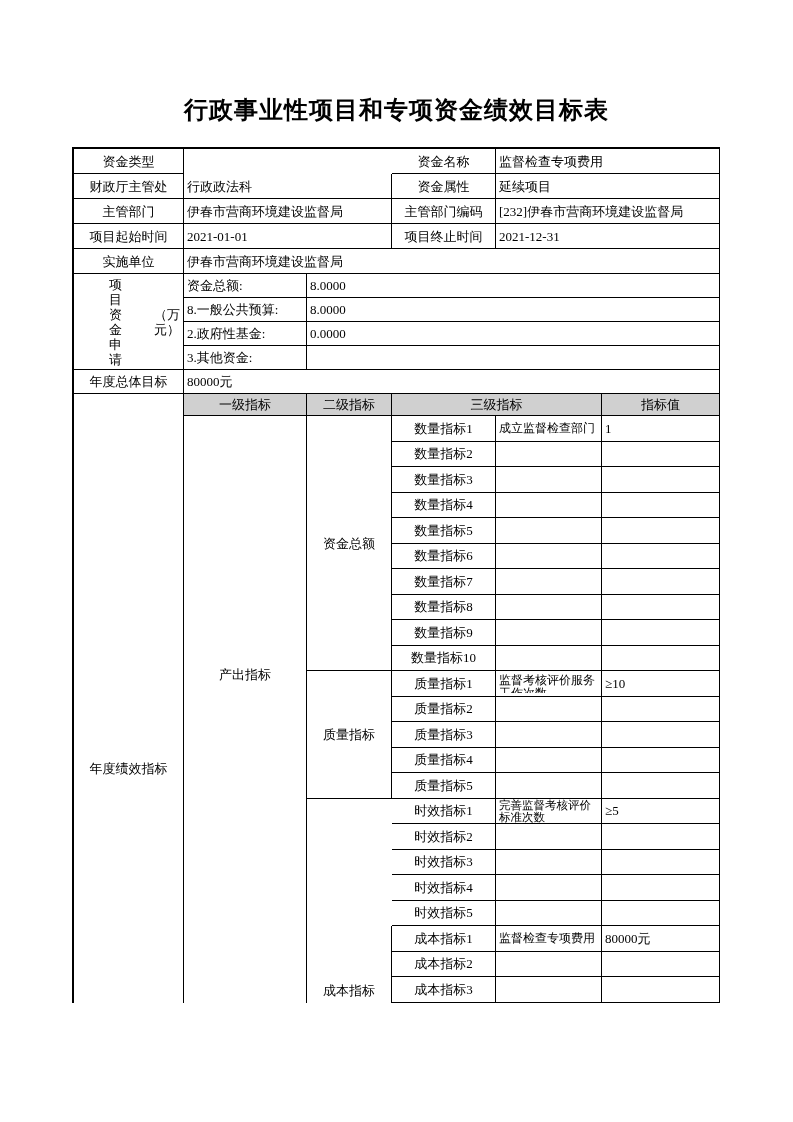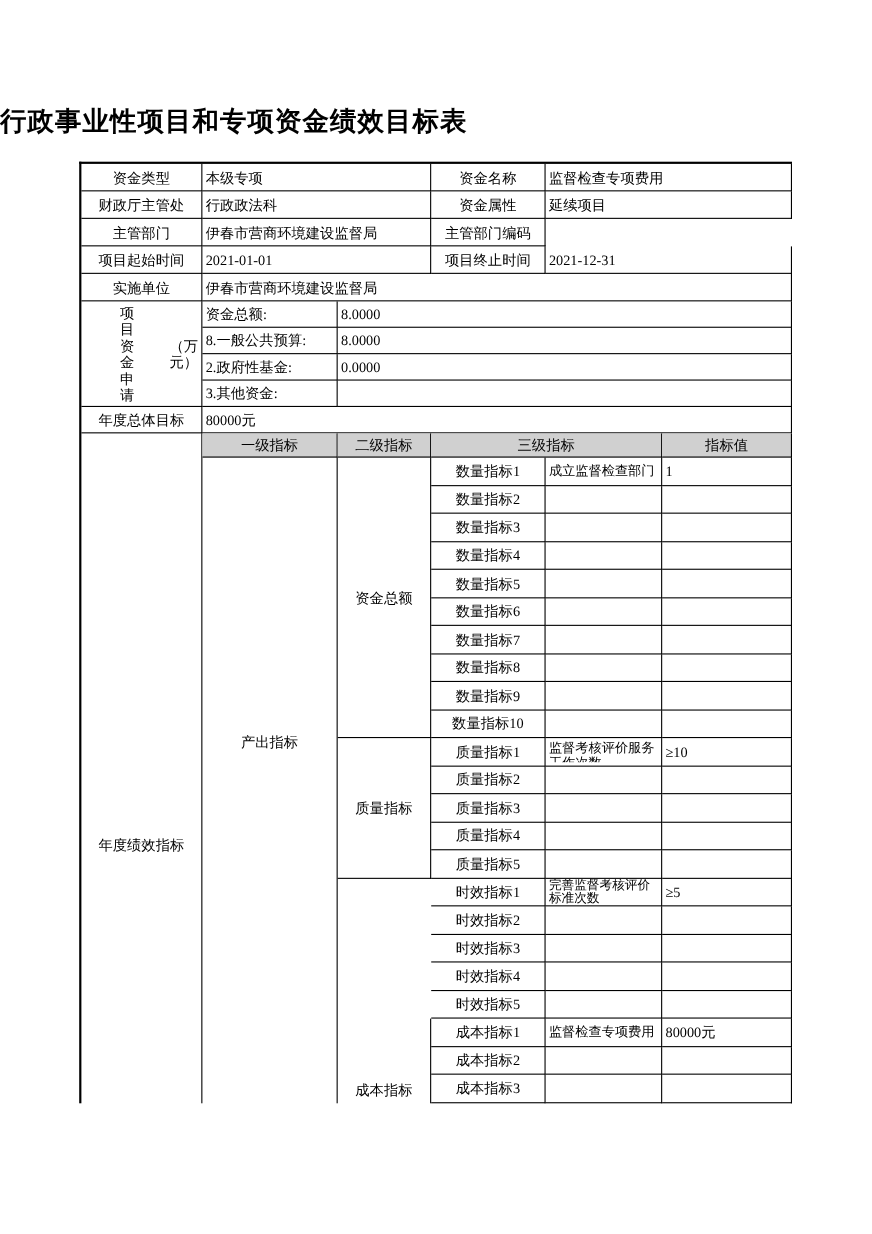--- a/index.html
+++ b/index.html
@@ -1,21 +1,21 @@
 <!DOCTYPE html>
 <html><head>
 <meta charset="utf-8">
 <style>
   html,body{margin:0;padding:0;}
   body{
     width:793px;height:1122px;background:#ffffff;position:relative;
     font-family:"Liberation Serif","DejaVu Serif",serif;color:#000;
   }
   .page-title{
-    position:absolute;top:94px;left:0;width:793px;
+    position:absolute;top:94px;left:0;width:793px;text-align:center;
     font-size:24px;font-weight:bold;letter-spacing:1px;
   }
   .tbl{
     position:absolute;left:72px;top:147px;
     display:grid;
     grid-template-columns:110px 123px 85px 104px 106px 118px;
     grid-template-rows:repeat(5,25px) repeat(4,24px) 24px 22px repeat(23,25.5px);
     border-top:2px solid #000;border-left:2px solid #000;
     background:#fff;
   }
@@ -37,32 +37,32 @@
   .full2{display:block;width:100%;line-height:12px;font-size:11.5px;}
 </style>
 </head>
 <body>
 
 <div class="page-title">行政事业性项目和专项资金绩效目标表</div>
 
 <div class="tbl">
 
   <div class="c lab" style="grid-area:1/1/2/2">资金类型</div>
-  <div class="c val" style="grid-area:1/2/2/4">本级专项</div>
   <div class="c lab" style="grid-area:1/4/2/5">资金名称</div>
   <div class="c val" style="grid-area:1/5/2/7">监督检查专项费用</div>
 
   <div class="c lab" style="grid-area:2/1/3/2">财政厅主管处</div>
   <div class="c val" style="grid-area:2/2/3/4">行政政法科</div>
   <div class="c lab" style="grid-area:2/4/3/5">资金属性</div>
   <div class="c val" style="grid-area:2/5/3/7">延续项目</div>
 
   <div class="c lab" style="grid-area:3/1/4/2">主管部门</div>
   <div class="c val" style="grid-area:3/2/4/4">伊春市营商环境建设监督局</div>
   <div class="c lab" style="grid-area:3/4/4/5">主管部门编码</div>
+  <div class="c val" style="grid-area:3/5/4/7">[232]伊春市营商环境建设监督局</div>
 
   <div class="c lab" style="grid-area:4/1/5/2">项目起始时间</div>
   <div class="c val" style="grid-area:4/2/5/4">2021-01-01</div>
   <div class="c lab" style="grid-area:4/4/5/5">项目终止时间</div>
   <div class="c val" style="grid-area:4/5/5/7">2021-12-31</div>
 
   <div class="c lab" style="grid-area:5/1/6/2">实施单位</div>
   <div class="c val" style="grid-area:5/2/6/7">伊春市营商环境建设监督局</div>
 
   <div class="c lab" style="grid-area:6/1/10/2">

